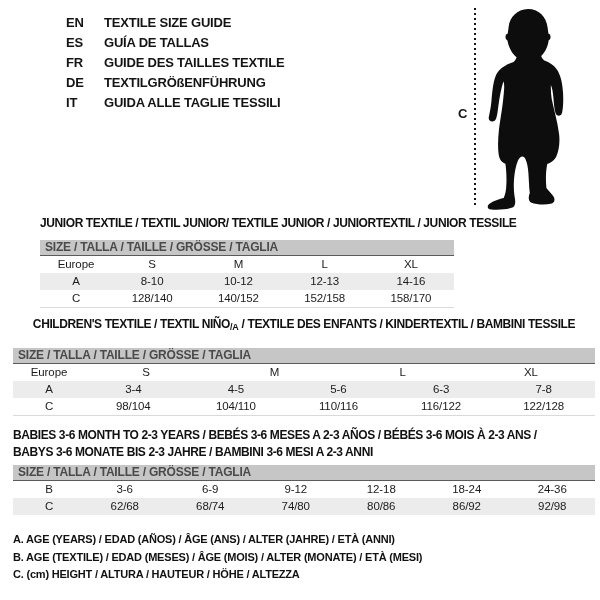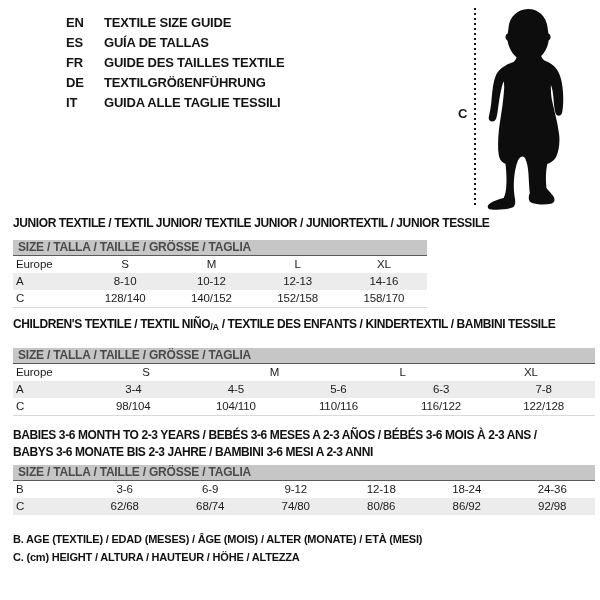--- a/index.html
+++ b/index.html
@@ -23,39 +23,39 @@
   
   .figure{position:absolute;top:0;left:450px;width:150px;height:215px;}
   .dash-line{
     position:absolute;left:24px;top:8px;width:2px;height:199px;
     background:repeating-linear-gradient(to bottom,#161616 0 2.5px,transparent 2.5px 5px);
   }
   .height-label{position:absolute;left:8px;top:106px;font-weight:bold;font-size:13px;}
   .baby{position:absolute;left:36px;top:8px;}
   
   .tbl{position:absolute;left:13px;width:582px;}
-  .tbl-junior{top:216px;width:414px;}
+  .tbl-junior{top:216px;width:414px;margin-left:27px;}
   .tbl-children{top:317px;}
   .tbl-babies{top:427px;}
   .tbl-title{font-weight:bold;font-size:12px;letter-spacing:-0.4px;line-height:14px;white-space:nowrap;color:#111;}
   .tbl-babies .tbl-title{line-height:17px;}
   .tbl-junior .title-wrap{margin-bottom:10px;}
-  .tbl-children .title-wrap{margin-bottom:14px;}
+  .tbl-children .title-wrap{margin-bottom:14px;text-align:center;}
   .tbl-babies .title-wrap{margin-bottom:4px;}
   .sub{font-size:9px;vertical-align:-2px;letter-spacing:-0.2px;}
   .size-bar{
     background:var(--c-bar-bg);color:var(--c-bar-text);
     height:15px;line-height:15px;font-size:12px;font-weight:bold;
     padding-left:5px;letter-spacing:-0.2px;
     border-bottom:1px solid #5a5a5a;
   }
   .t-row{display:flex;height:17px;line-height:17px;font-size:11.5px;color:#1b1b1b;letter-spacing:-0.1px;}
   .t-row.shaded{background:var(--c-row-alt);}
   .tbl-junior .t-row:last-child,.tbl-children .t-row:last-child{border-bottom:1px solid #dadada;}
-  .row-label{width:66px;padding-left:3px;}
+  .row-label{width:66px;padding-left:3px;text-align:center;}
   .cell{flex:1;text-align:center;}
   
   .footnotes{position:absolute;left:13px;top:531px;}
   .footnote{font-weight:bold;font-size:11px;line-height:17.5px;letter-spacing:-0.2px;white-space:nowrap;color:#111;}
 </style>
 </head>
 <body>
 
 <div class="langs">
     <div class="lang-row">
@@ -182,15 +182,16 @@
         <span class="cell">68/74</span>
         <span class="cell">74/80</span>
         <span class="cell">80/86</span>
         <span class="cell">86/92</span>
         <span class="cell">92/98</span>
       </div>
     </div>
   </div>
 
 <div class="footnotes">
+    <div class="footnote">A. AGE (YEARS) / EDAD (AÑOS) / ÂGE (ANS) / ALTER (JAHRE) / ETÀ (ANNI)</div>
     <div class="footnote">B. AGE (TEXTILE) / EDAD (MESES) / ÂGE (MOIS) / ALTER (MONATE) / ETÀ (MESI)</div>
     <div class="footnote">C. (cm) HEIGHT / ALTURA / HAUTEUR / HÖHE / ALTEZZA</div>
   </div>
 
 </body></html>

